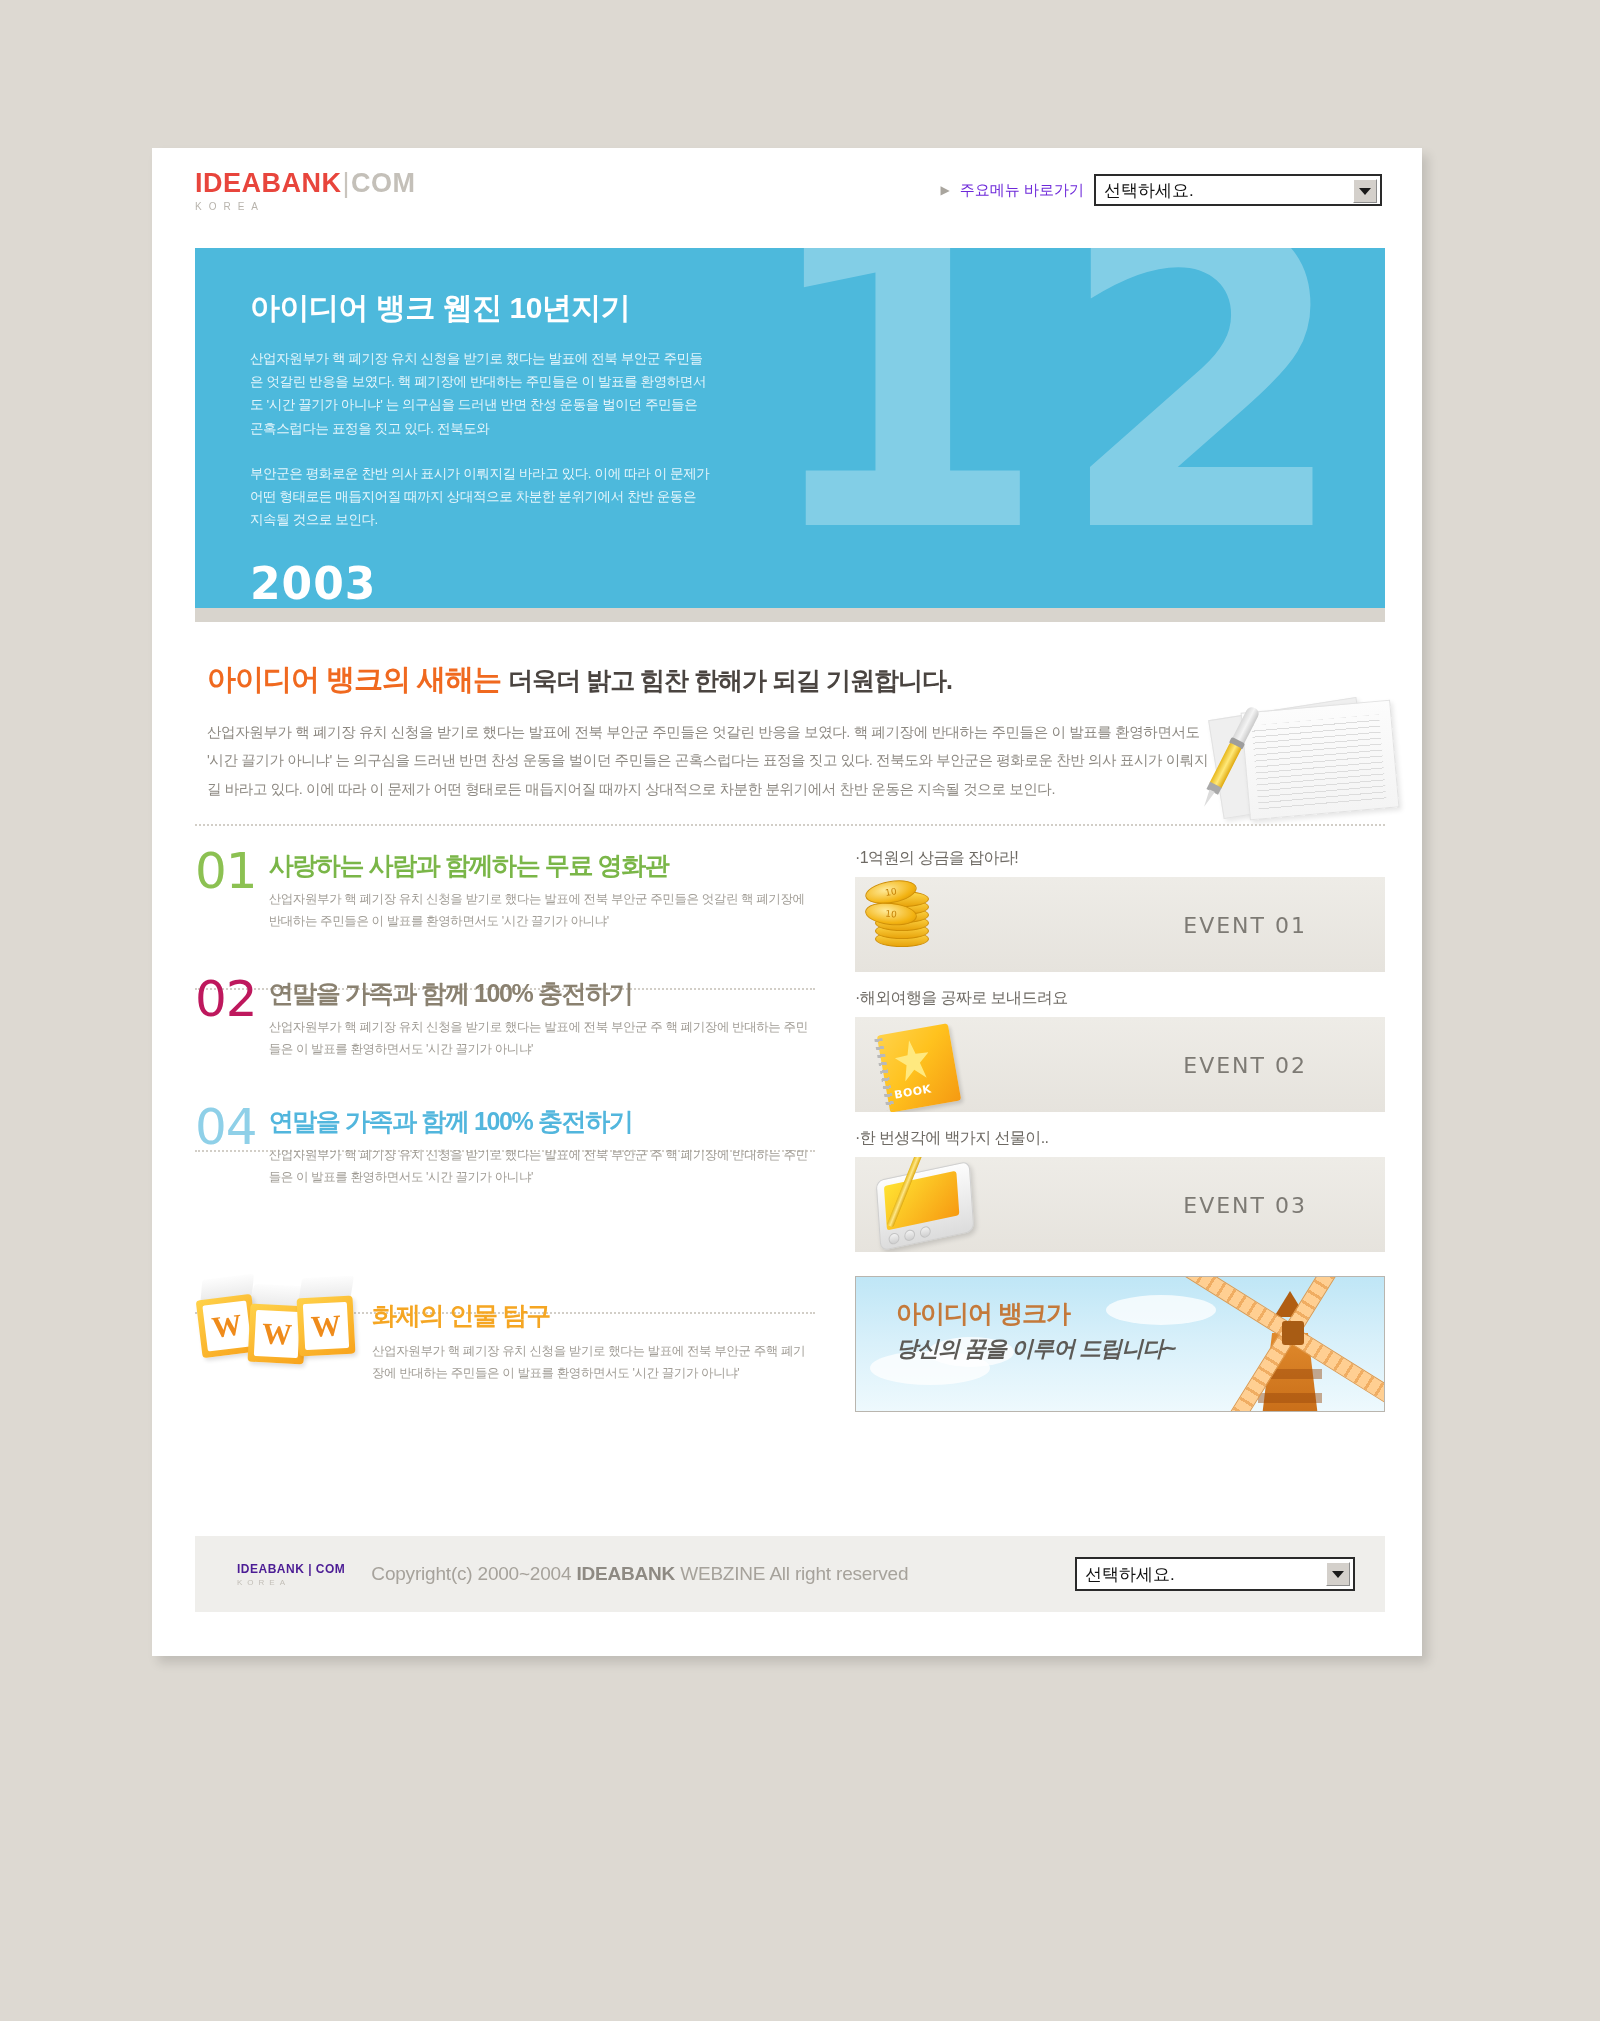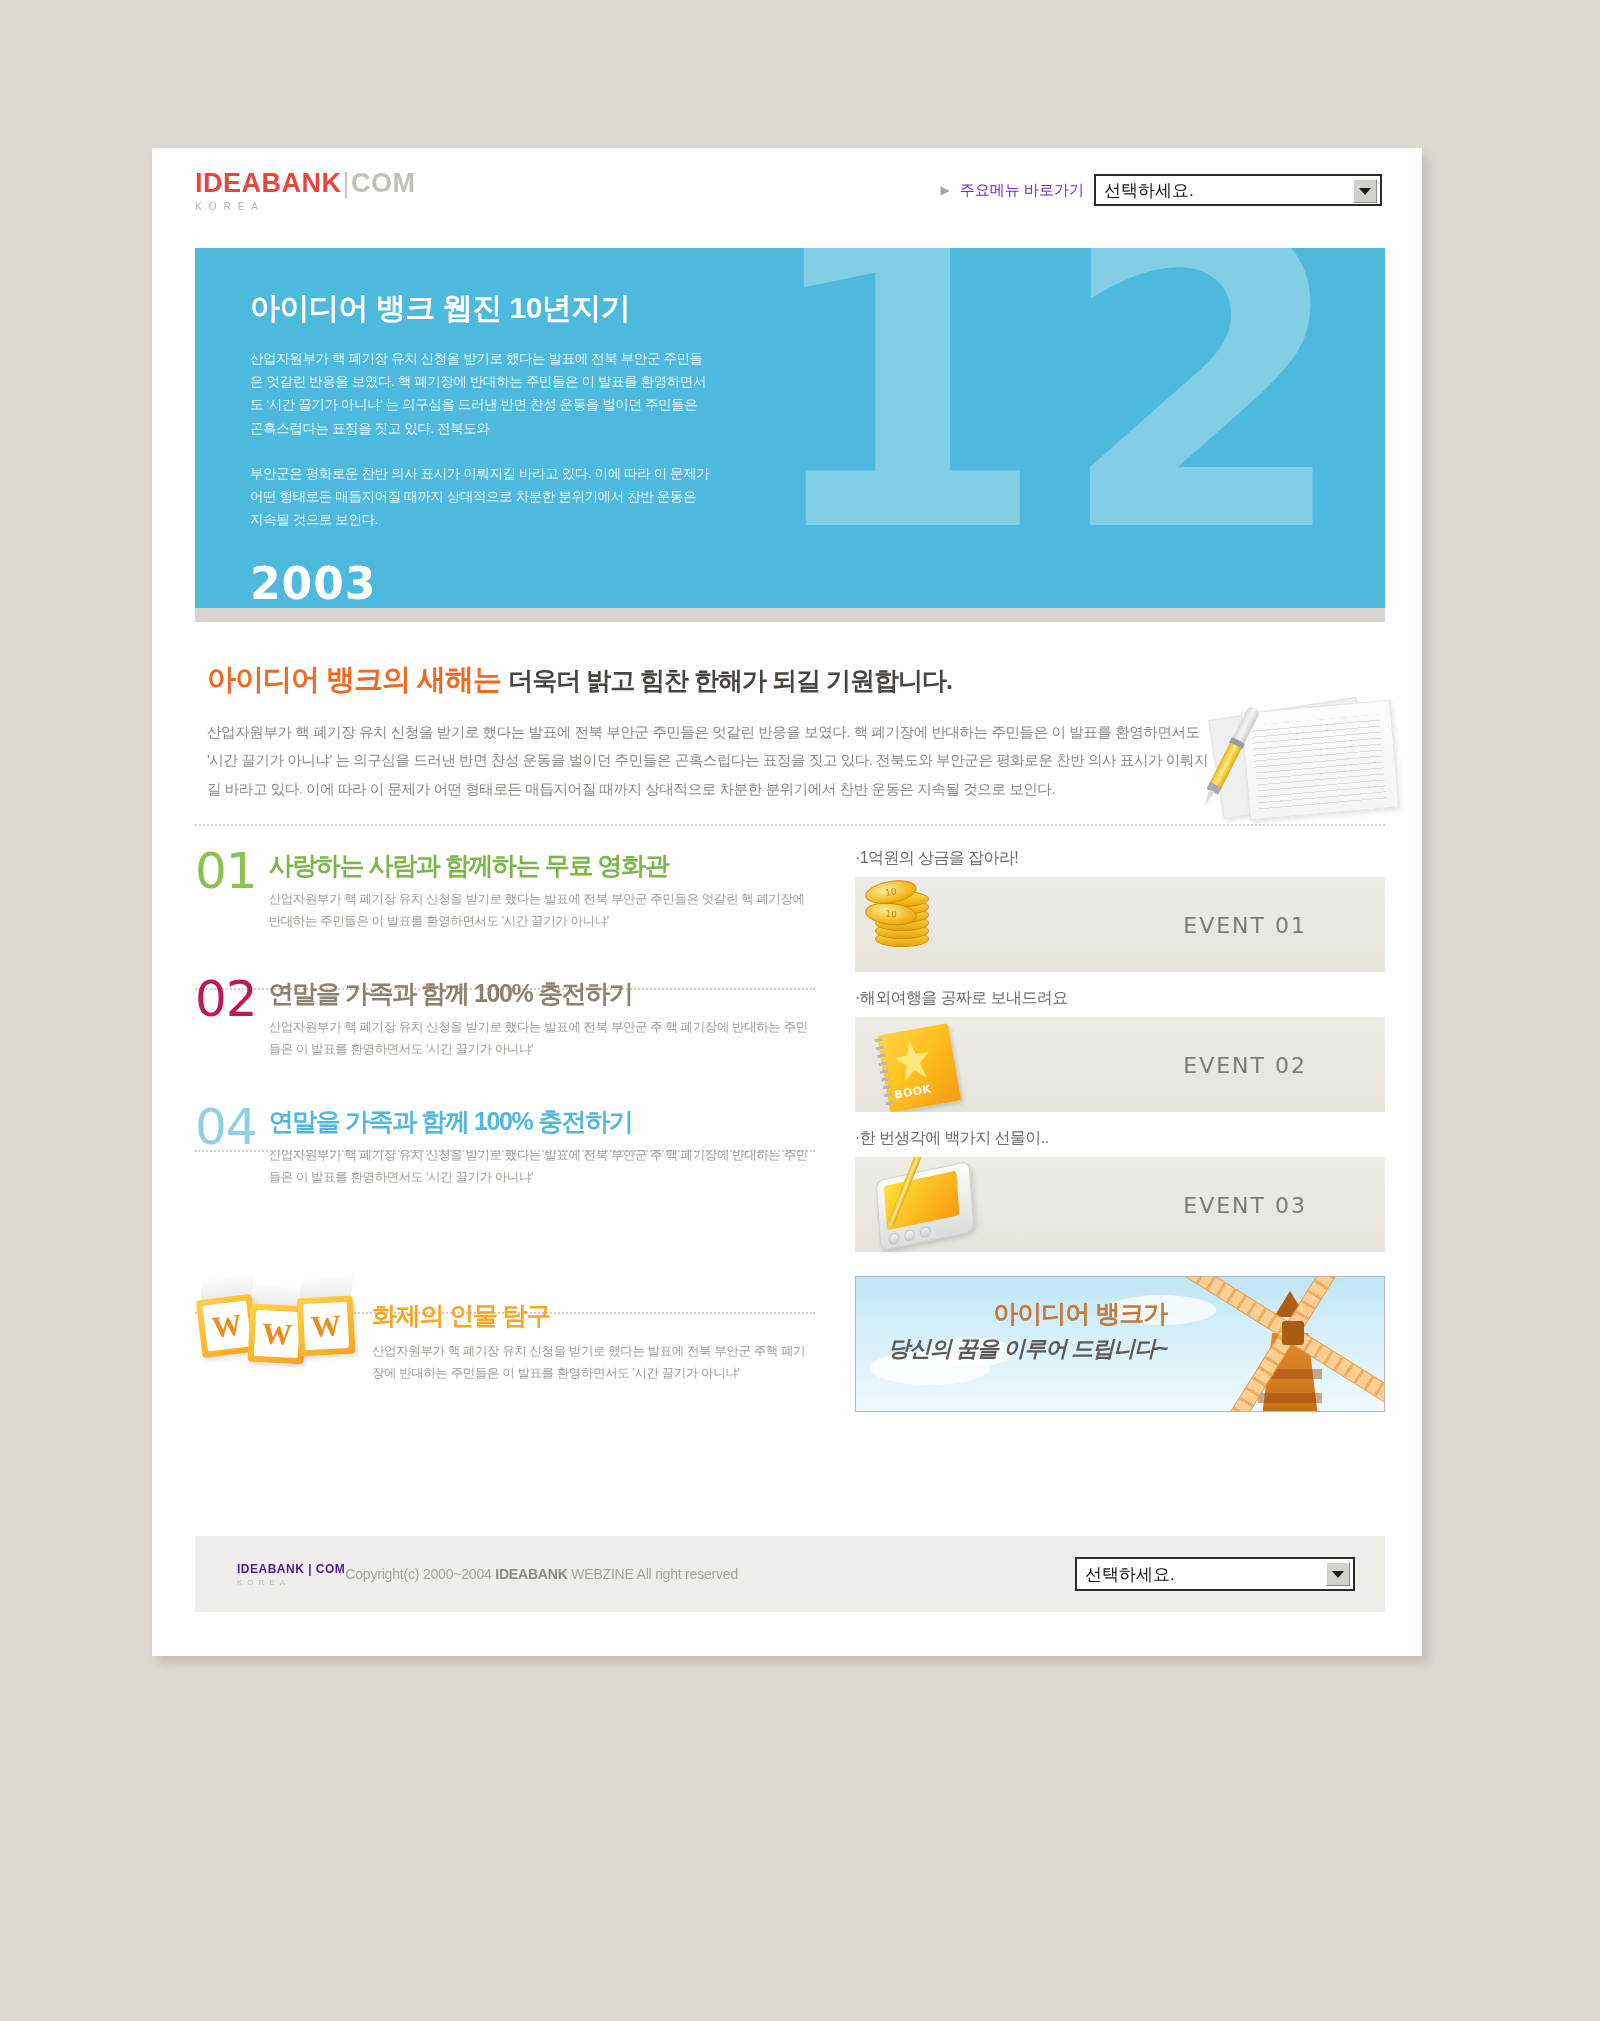--- a/index.html
+++ b/index.html
@@ -508,21 +508,21 @@
     height: 136px;
     border: 1px solid #b9b5ae;
     overflow: hidden;
     background: linear-gradient(#bfe6f6 0%, #d8f0fa 48%, #eef9fd 100%);
   }
   .cloud {
     position: absolute;
     background: rgba(255,255,255,0.75);
     border-radius: 50%;
   }
-  .dream-text { position: absolute; left: 32px; top: 20px; z-index: 3; text-align: right; }
+  .dream-text { position: absolute; left: 40px; top: 20px; z-index: 3; }
   .dream-l1 {
     font-size: 25px; font-weight: bold;
     color: #c4793a; letter-spacing: -1px;
   }
   .dream-l2 {
     font-size: 22px; font-weight: bold;
     color: #5c5a56; letter-spacing: -1px; margin-top: 4px; font-style: italic;
   }
   .mill { position: absolute; right: -6px; top: -4px; width: 190px; height: 144px; z-index: 2; }
   .mill-tower {
@@ -573,21 +573,22 @@
   .foot-logo { margin-left: 42px; }
   .foot-logo-main {
     font-size: 12px; font-weight: bold; color: #4c1d95;
     letter-spacing: 0.5px;
     font-family:"Liberation Sans",sans-serif;
   }
   .foot-logo-sub {
     font-size: 8px; letter-spacing: 5px; color: #c2beb7; margin-top: 2px;
   }
   .foot-copy {
-    font-size: 14px;
+    margin-left: 26px;
+    font-size: 19px;
     color: #a6a29b;
     letter-spacing: -0.2px;
     white-space: nowrap;
   }
   .foot-copy b { color: #8e8a83; font-weight: bold; }
   .foot-select { position: absolute; right: 30px; }
   .foot-select .select-box { width: 280px; height: 34px; }
 </style>
 </head>
 <body>

